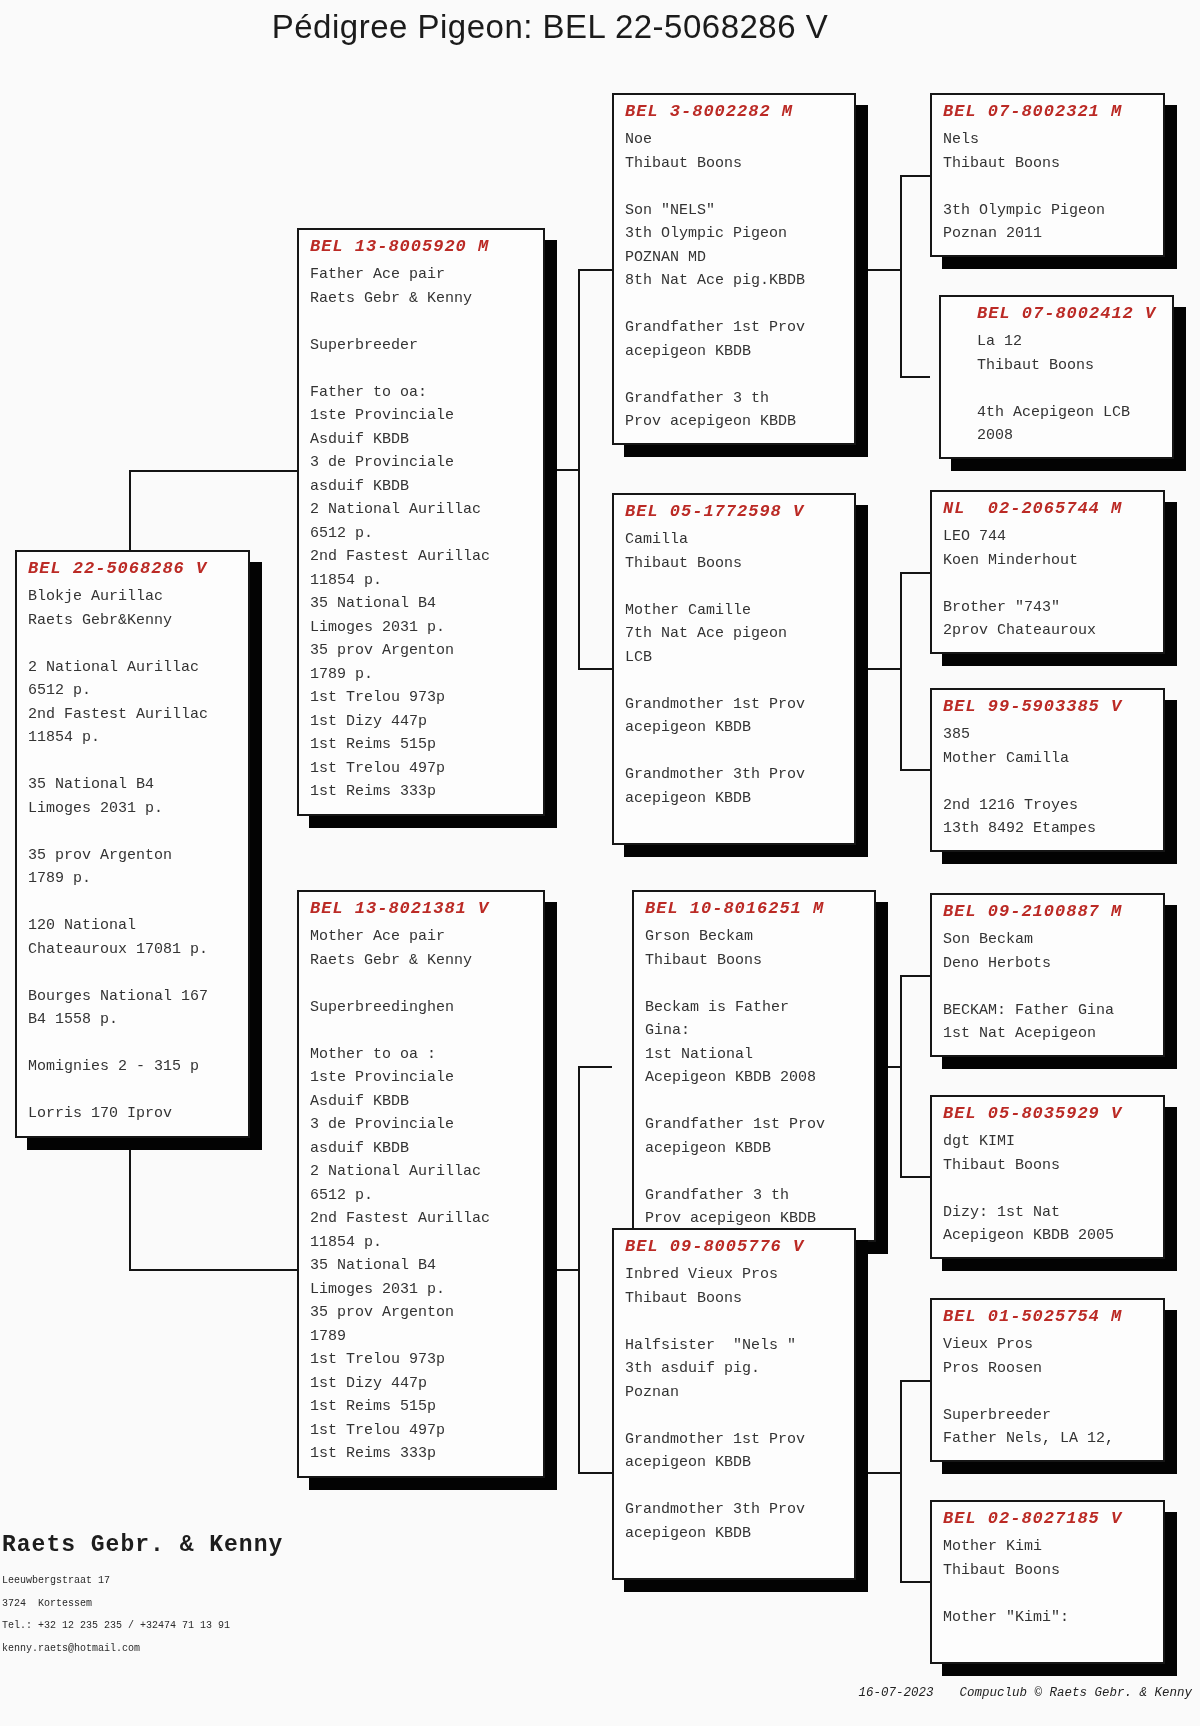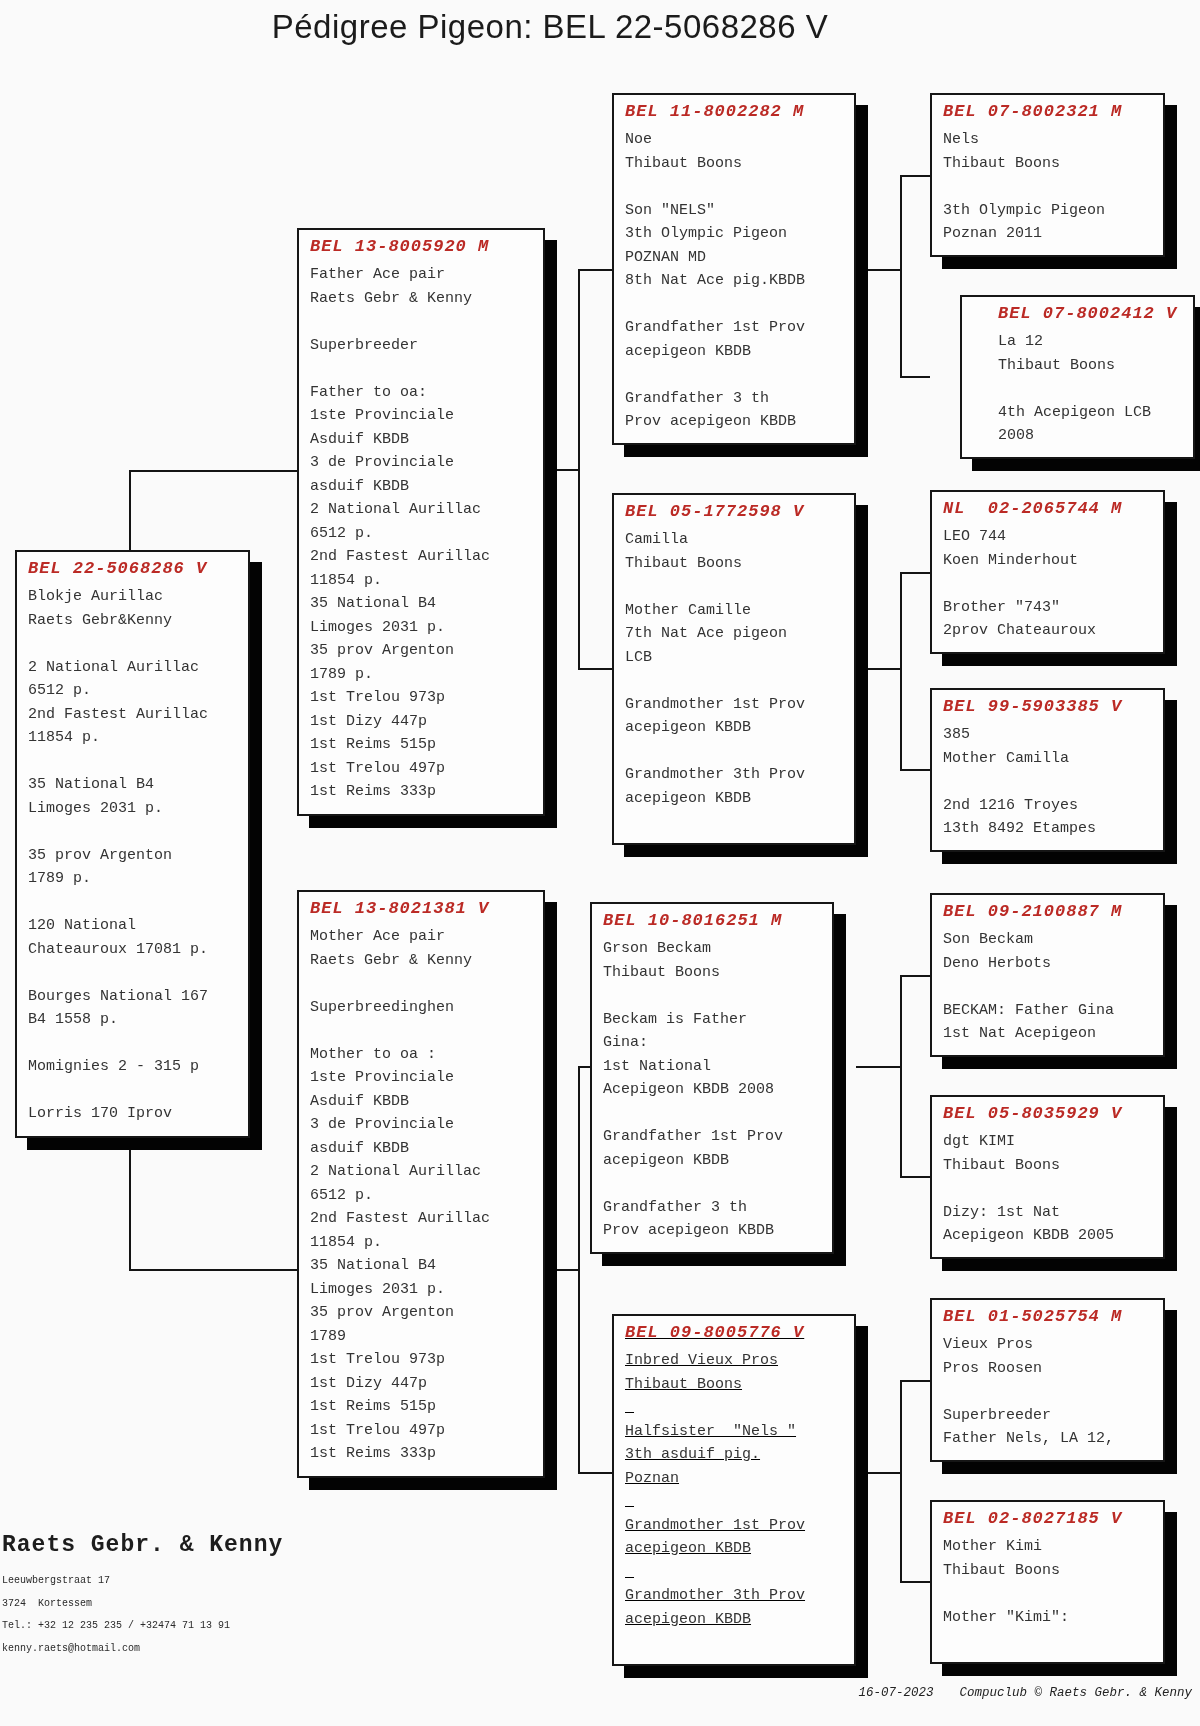--- a/index.html
+++ b/index.html
@@ -21,25 +21,25 @@
   .lines .line{height:23.5px;line-height:23.5px;white-space:pre;}
 
   
   #b-subject{left:15px; top:550px; width:235px; height:588px;}
   
   #b-father {left:297px;top:228px; width:248px; height:588px;}
   #b-mother {left:297px;top:890px; width:248px; height:588px;}
   
   #b-ff{left:612px;top:93px;   width:244px;height:352px;}
   #b-fm{left:612px;top:493px;  width:244px;height:352px;}
-  #b-mf{left:590px;top:890px;  width:244px;height:352px;margin-top:12px;}
-  #b-mm{left:612px;top:1314px; width:244px;height:352px;text-decoration:underline;}
+  #b-mf{left:632px;top:890px;  width:244px;height:352px;}
+  #b-mm{left:612px;top:1228px; width:244px;height:352px;}
   
   #b-fff{left:930px;top:93px;  width:235px;height:164px;}
-  #b-ffm{left:960px;top:295px; width:235px;height:164px;padding-left:36px;}
+  #b-ffm{left:939px;top:295px; width:235px;height:164px;padding-left:36px;}
   #b-fmf{left:930px;top:490px; width:235px;height:164px;}
   #b-fmm{left:930px;top:688px; width:235px;height:164px;}
   #b-mff{left:930px;top:893px; width:235px;height:164px;}
   #b-mfm{left:930px;top:1095px;width:235px;height:164px;}
   #b-mmf{left:930px;top:1298px;width:235px;height:164px;}
   #b-mmm{left:930px;top:1500px;width:235px;height:164px;}
 
   
   .cl{position:absolute;background:#141414;z-index:1;}
   .h{height:2px;} .v{width:2px;}
@@ -177,21 +177,21 @@
         <div class="line">1789</div>
         <div class="line">1st Trelou 973p</div>
         <div class="line">1st Dizy 447p</div>
         <div class="line">1st Reims 515p</div>
         <div class="line">1st Trelou 497p</div>
         <div class="line">1st Reims 333p</div>
       </div>
   </div>
 
   <div class="pbox" id="b-ff">
-    <div class="ring">BEL 11-8002282 M</div>
+    <div class="ring">BEL 3-8002282 M</div>
     <div class="lines">
         <div class="line">Noe</div>
         <div class="line">Thibaut Boons</div>
         <div class="line"> </div>
         <div class="line">Son "NELS"</div>
         <div class="line">3th Olympic Pigeon</div>
         <div class="line">POZNAN MD</div>
         <div class="line">8th Nat Ace pig.KBDB</div>
         <div class="line"> </div>
         <div class="line">Grandfather 1st Prov</div>

